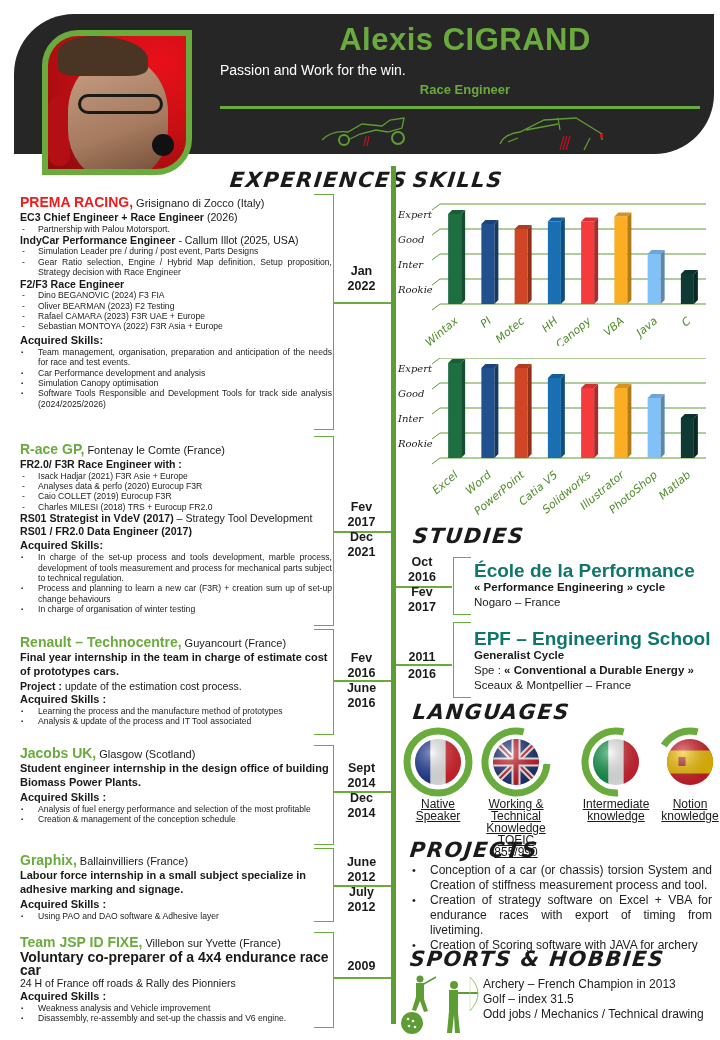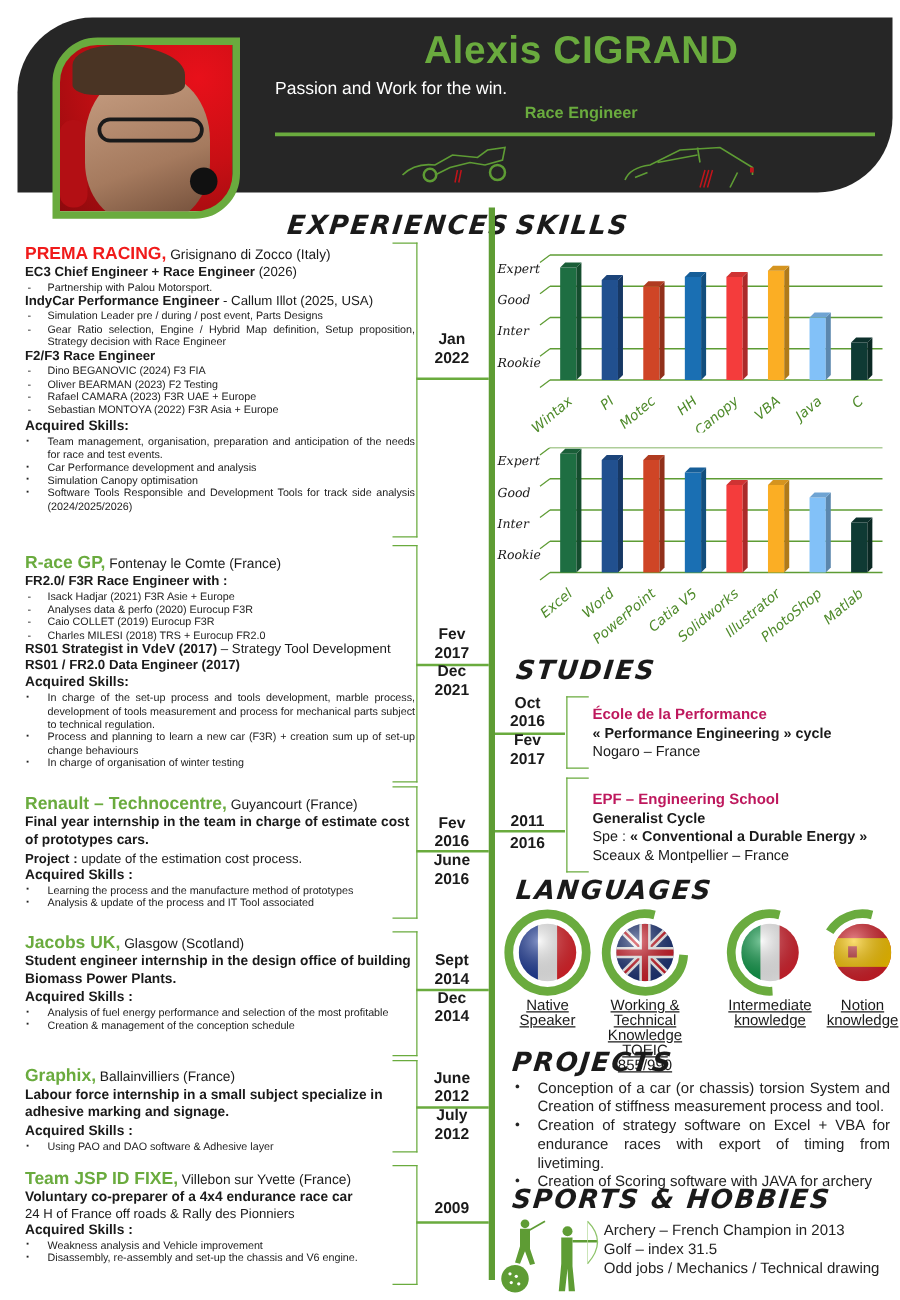--- a/index.html
+++ b/index.html
@@ -57,21 +57,21 @@
   .chart { position: absolute; left: 396px; width: 320px; }
   .chart svg { display: block; }
   .ylab { font-family: "DejaVu Serif", serif; font-style: italic; font-size: 10px; fill: #1a1a1a; }
   .xlab { font-family: "DejaVu Sans", sans-serif; font-style: italic; font-size: 11px; fill: #4e8a2a; }
 
   
   .study-date { position: absolute; left: 400px; width: 44px; text-align: center; font-weight: bold; font-size: 12.5px; line-height: 15px; color: #1a1a1a; }
   .study-line { position: absolute; left: 396px; width: 56px; height: 1.5px; background: #6aab3e; }
   .study-bracket { position: absolute; left: 453px; width: 18px; border-top: 1.5px solid #6aab3e; border-left: 1.5px solid #6aab3e; border-bottom: 1.5px solid #6aab3e; }
   .school { position: absolute; left: 474px; width: 246px; font-size: 11.5px; line-height: 15px; }
-  .school .sname { font-size: 12px; font-weight: bold; color: #be185d; line-height: 18px; }
+  .school .sname { font-size: 19px; font-weight: bold; color: #0f766e; line-height: 18px; }
   .school .cyc { font-weight: bold; font-size: 11.5px; }
 
   
   .lang { position: absolute; top: 726px; width: 80px; text-align: center; }
   .lang .ring { position: relative; width: 72px; height: 72px; margin: 0 auto; }
   .lang .cap { font-size: 12px; line-height: 12px; color: #1a1a1a; margin-top: 0px; text-decoration: underline; }
 
   
   .projects { position: absolute; left: 410px; top: 863px; width: 302px; }
   .projects li { list-style: none; position: relative; padding-left: 20px; font-size: 12px; line-height: 15px; text-align: justify; color: #222; }
@@ -230,21 +230,21 @@
   <ul>
       <li class="dot">Using PAO and DAO software &amp; Adhesive layer</li>
     </ul>
 </div>
 
 <div class="bracket" style="left:314px;top:932px;width:20px;height:96px"></div>
 <div class="date-line" style="top:977px"></div>
 <div class="date-box" style="top:959px">2009</div>
 <div class="exp" style="top:934px">
   <div class="company"><span class="green">Team JSP ID FIXE,</span><span class="loc"> Villebon sur Yvette (France)</span></div>
-  <div class="role-h" style="font-size:11px;line-height:13px">Voluntary co-preparer of a 4x4 endurance race car</div>
+  <div class="role-h" style="font-size:14px;line-height:13px">Voluntary co-preparer of a 4x4 endurance race car</div>
   <div class="plain" style="font-size:10.5px">24 H of France off roads &amp; Rally des Pionniers</div>
   <div class="sub" style="margin-top:0">Acquired Skills :</div>
   <ul>
     <li class="dot">Weakness analysis and Vehicle improvement</li>
     <li class="dot">Disassembly, re-assembly and set-up the chassis and V6 engine.</li>
   </ul>
 </div>
 
 <div class="chart" style="top:196px">
   <svg id="chart0" width="320" height="150">

